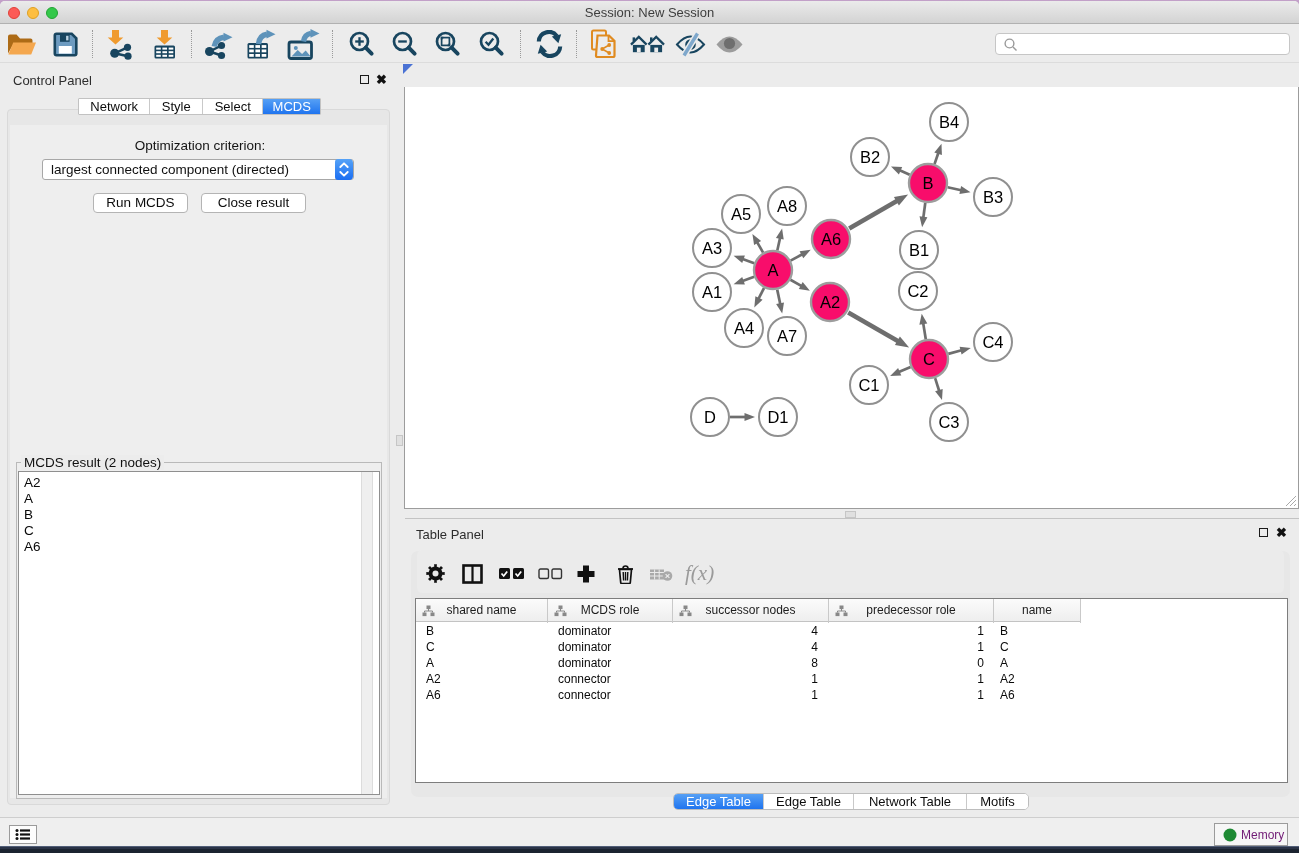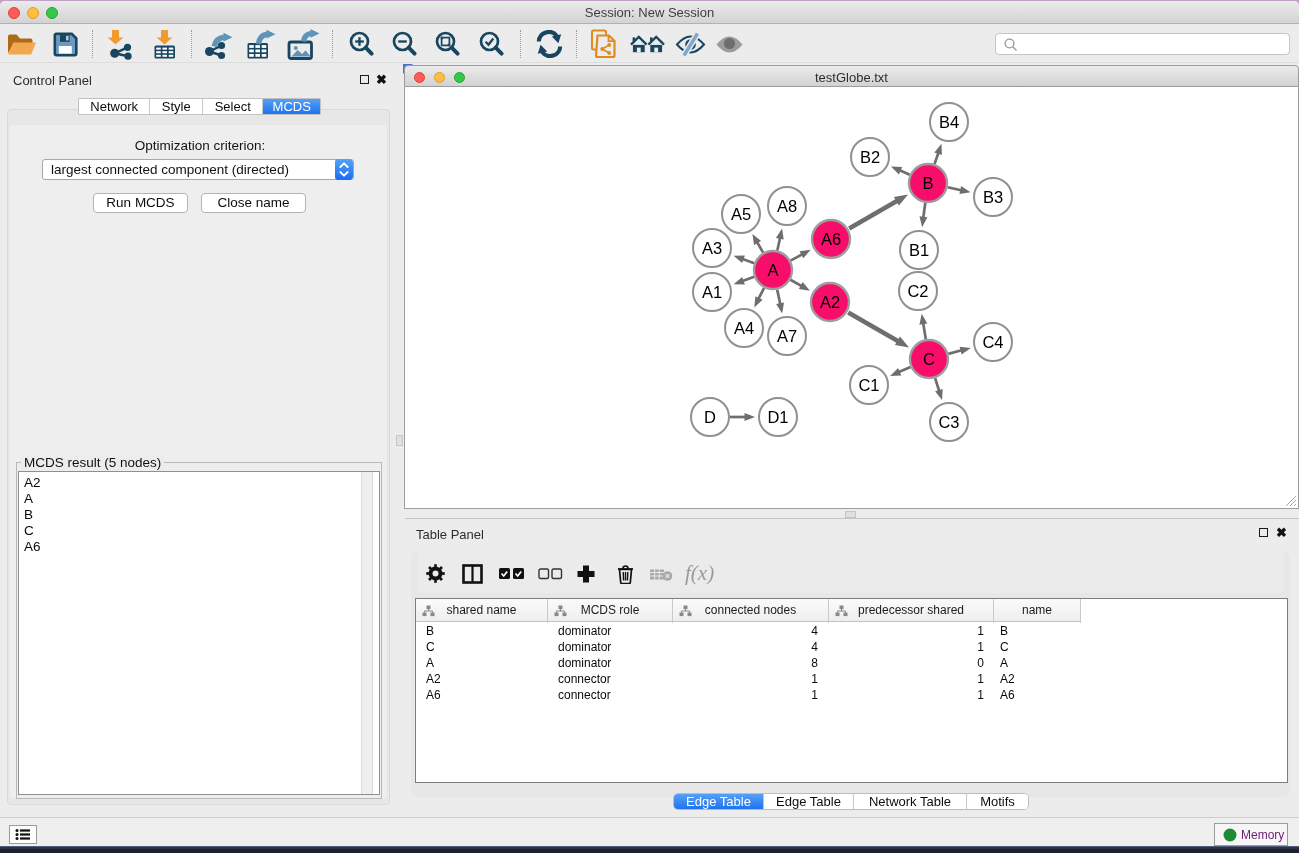--- a/index.html
+++ b/index.html
@@ -212,43 +212,37 @@
     </div>
     <div id="dropdown">largest connected component (directed)
       <div style="position:absolute;right:0px;top:-1px;width:18px;height:21px;background:linear-gradient(#55a2f7,#1a6ef2);border-radius:3px 4px 4px 3px">
       <svg width="18" height="21" viewBox="0 0 18 21">
             <path d="M5.3 8 L9 4.3 L12.7 8" fill="none" stroke="#fff" stroke-width="1.8" stroke-linecap="round" stroke-linejoin="round"></path>
             <path d="M5.3 13 L9 16.7 L12.7 13" fill="none" stroke="#fff" stroke-width="1.8" stroke-linecap="round" stroke-linejoin="round"></path>
           </svg></div>
     </div>
     <div id="optlabel" style="width:400px">Optimization criterion:</div>
     <div class="btn" style="left:93px;top:130px;width:95px">Run MCDS</div>
-    <div class="btn" style="left:201px;top:130px;width:105px">Close name</div>
+    <div class="btn" style="left:201px;top:130px;width:105px">Close result</div>
     <div id="fieldset">
-      <div id="fieldlegend">MCDS result (5 nodes)</div>
+      <div id="fieldlegend">MCDS result (2 nodes)</div>
       <div id="mcdslist">
         <div>A2</div>
           <div>A</div>
           <div>B</div>
           <div>C</div>
           <div>A6</div>
         <div id="mcdsscroll"></div>
       </div>
     </div>
   </div>
   <div id="gwin">
       <svg width="10" height="10" style="position:absolute;left:-1px;top:-1px;z-index:0">
         <polygon points="0,0 10,0 0,10" fill="#4a72d4"></polygon>
       </svg>
-    <div id="gtitle">
-        <div class="tl t1"></div>
-        <div class="tl t2"></div>
-        <div class="tl t3"></div>
-        <div id="gtitletext">testGlobe.txt</div>
-      </div>
     <div id="gcanvas">
       <svg width="895" height="422" style="position:absolute;left:0;top:0">
           <line x1="358.1" y1="165.6" x2="352.1" y2="155.2" stroke="#6e6e6e" stroke-width="2.7"></line>
           <polygon points="347.4,147.0 356.1,154.1 349.1,158.1" fill="#6e6e6e"></polygon>
           <line x1="372.3" y1="163.5" x2="375.1" y2="150.7" stroke="#6e6e6e" stroke-width="2.7"></line>
           <polygon points="377.1,141.5 378.7,152.6 370.9,150.9" fill="#6e6e6e"></polygon>
           <line x1="349.2" y1="176.2" x2="337.6" y2="172.0" stroke="#6e6e6e" stroke-width="2.7"></line>
           <polygon points="328.6,168.8 339.9,168.6 337.2,176.1" fill="#6e6e6e"></polygon>
           <line x1="349.2" y1="189.8" x2="337.6" y2="194.0" stroke="#6e6e6e" stroke-width="2.7"></line>
           <polygon points="328.6,197.2 337.2,189.9 339.9,197.4" fill="#6e6e6e"></polygon>
@@ -400,30 +394,30 @@
             </svg>
             <div class="hlabel">MCDS role</div>
           </div>
           <div class="hcol" style="left:257px;width:156px">
             <svg width="13" height="12" viewBox="0 0 13 12" style="position:absolute;left:6px;top:6px">
               <rect x="4.5" y="0.5" width="4" height="3.6" fill="#888"></rect>
               <rect x="0.5" y="7.5" width="4" height="3.6" fill="#888"></rect>
               <rect x="8.5" y="7.5" width="4" height="3.6" fill="#888"></rect>
               <path d="M6.5 4 v2 M2.5 7.5 v-1.5 h8 v1.5" fill="none" stroke="#888" stroke-width="1"></path>
             </svg>
-            <div class="hlabel">connected nodes</div>
+            <div class="hlabel">successor nodes</div>
           </div>
           <div class="hcol" style="left:413px;width:165px">
             <svg width="13" height="12" viewBox="0 0 13 12" style="position:absolute;left:6px;top:6px">
               <rect x="4.5" y="0.5" width="4" height="3.6" fill="#888"></rect>
               <rect x="0.5" y="7.5" width="4" height="3.6" fill="#888"></rect>
               <rect x="8.5" y="7.5" width="4" height="3.6" fill="#888"></rect>
               <path d="M6.5 4 v2 M2.5 7.5 v-1.5 h8 v1.5" fill="none" stroke="#888" stroke-width="1"></path>
             </svg>
-            <div class="hlabel">predecessor shared</div>
+            <div class="hlabel">predecessor role</div>
           </div>
           <div class="hcol" style="left:578px;width:87px">
             <div class="hlabel">name</div>
           </div>
         </div>
         <div id="tbody">
           <div class="trow" style="left:10px;top:24px">B</div>
           <div class="trow" style="left:142px;top:24px">dominator</div>
           <div class="trow" style="left:257px;top:24px;width:145px;text-align:right">4</div>
           <div class="trow" style="left:413px;top:24px;width:155px;text-align:right">1</div>

